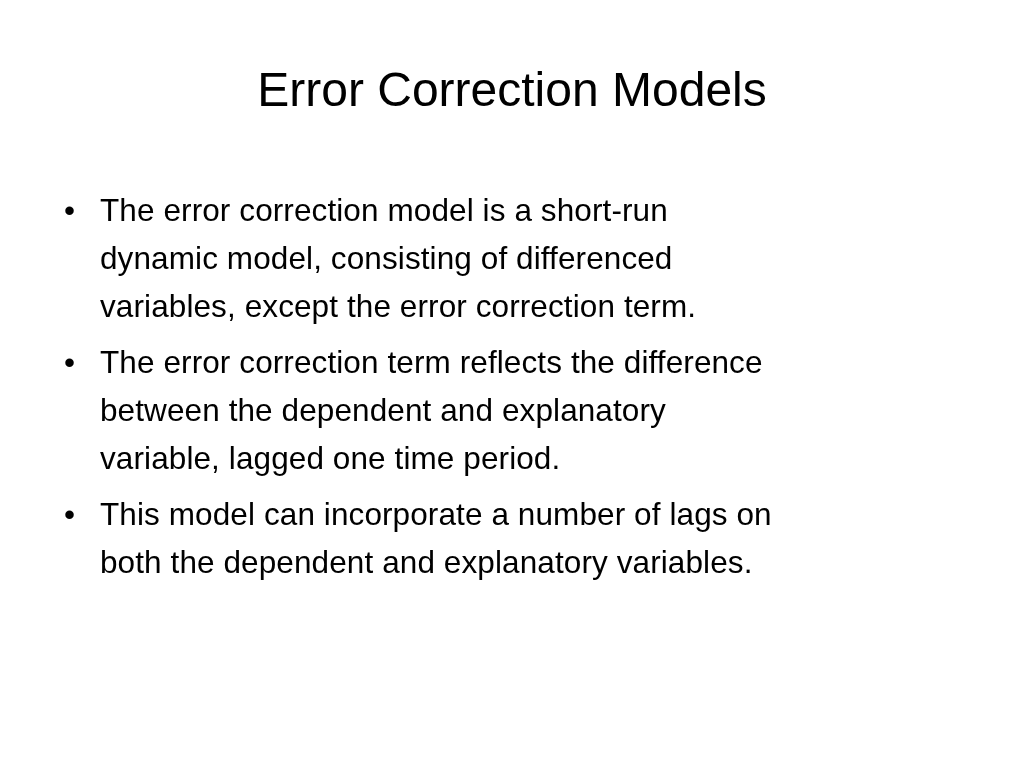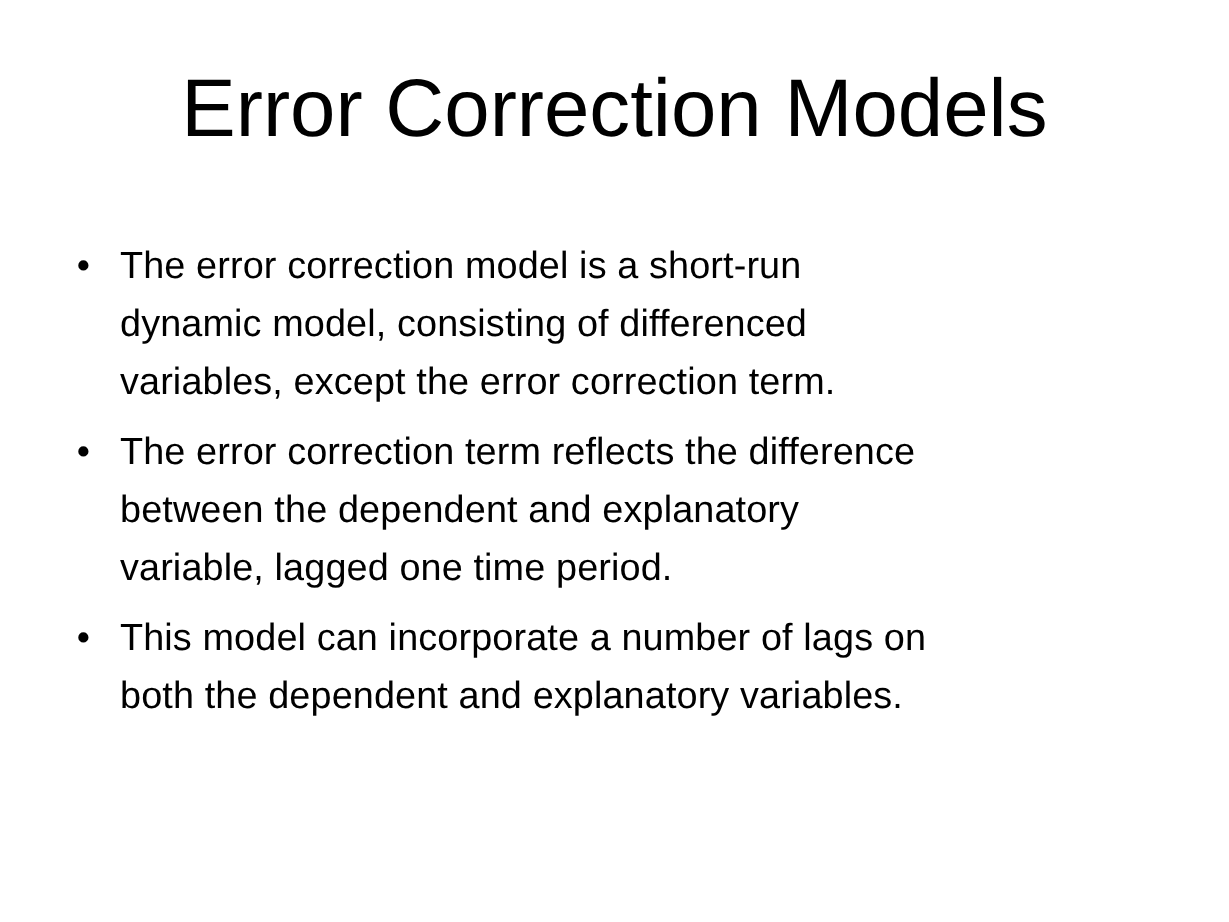--- a/index.html
+++ b/index.html
@@ -24,21 +24,21 @@
     box-sizing: border-box;
   }
 
   
   .slide-title {
     position: absolute;
     left: 0;
     top: 54px;
     width: 1024px;
     text-align: center;
-    font-size: 68px;
+    font-size: 48px;
     line-height: 72px;
     font-weight: normal;
     letter-spacing: 0px;
     color: #000000;
     margin: 0;
     white-space: nowrap;
   }
 
   
   .slide-body {
@@ -69,21 +69,20 @@
     top: 0;
     width: 20px;
     line-height: 48px;
     font-size: 31.5px;
     color: #000000;
     text-align: left;
   }
 
   .bullet-text {
     display: block;
-    margin-top: 11px;
   }
 
   
   .bullet-text br {
     line-height: 48px;
   }
 </style>
 </head>
 <body>
 

